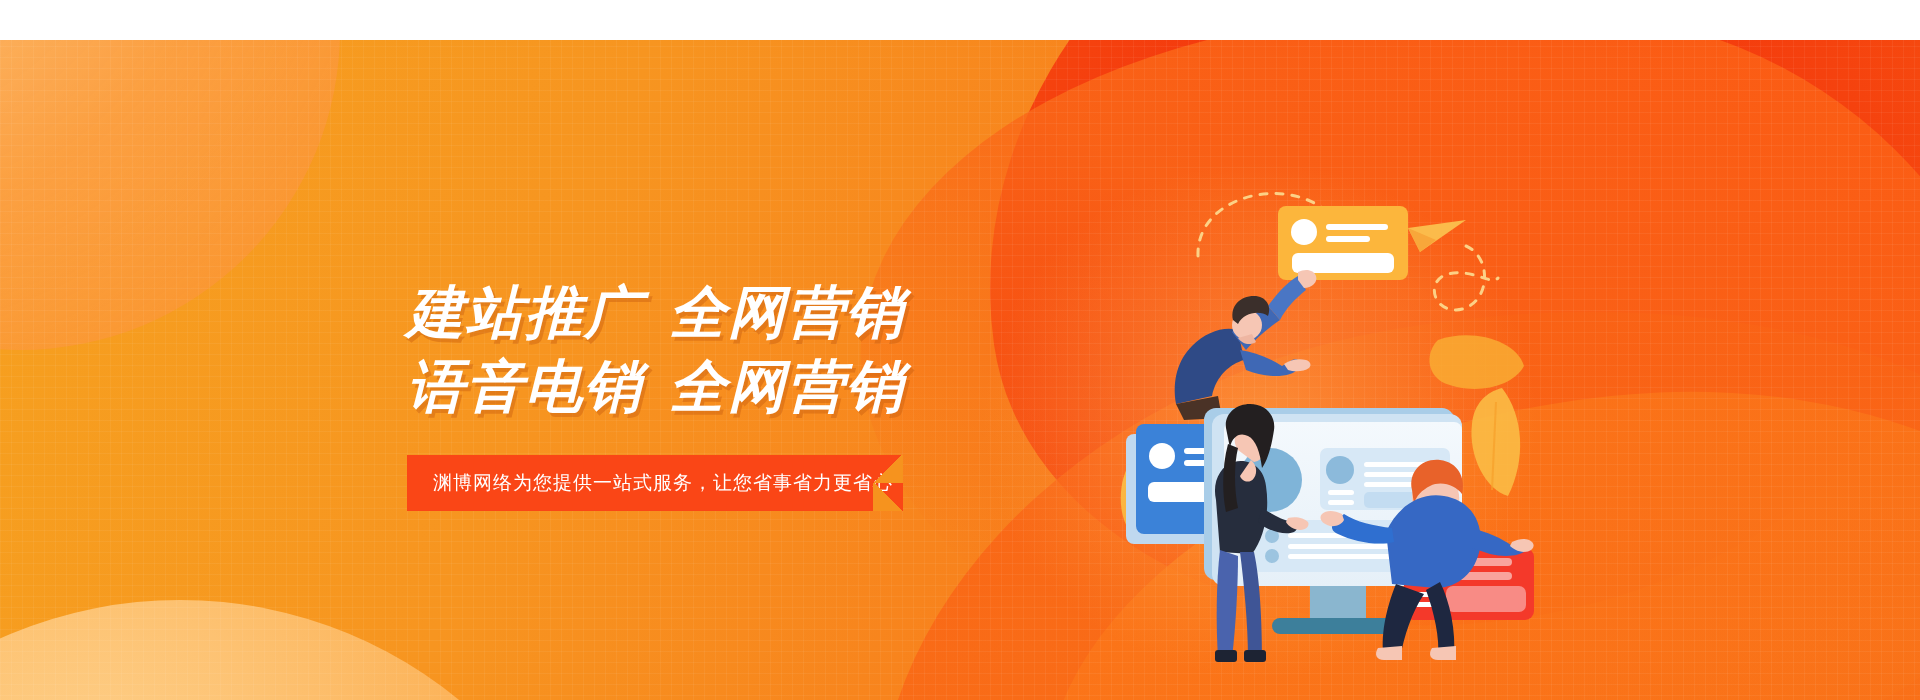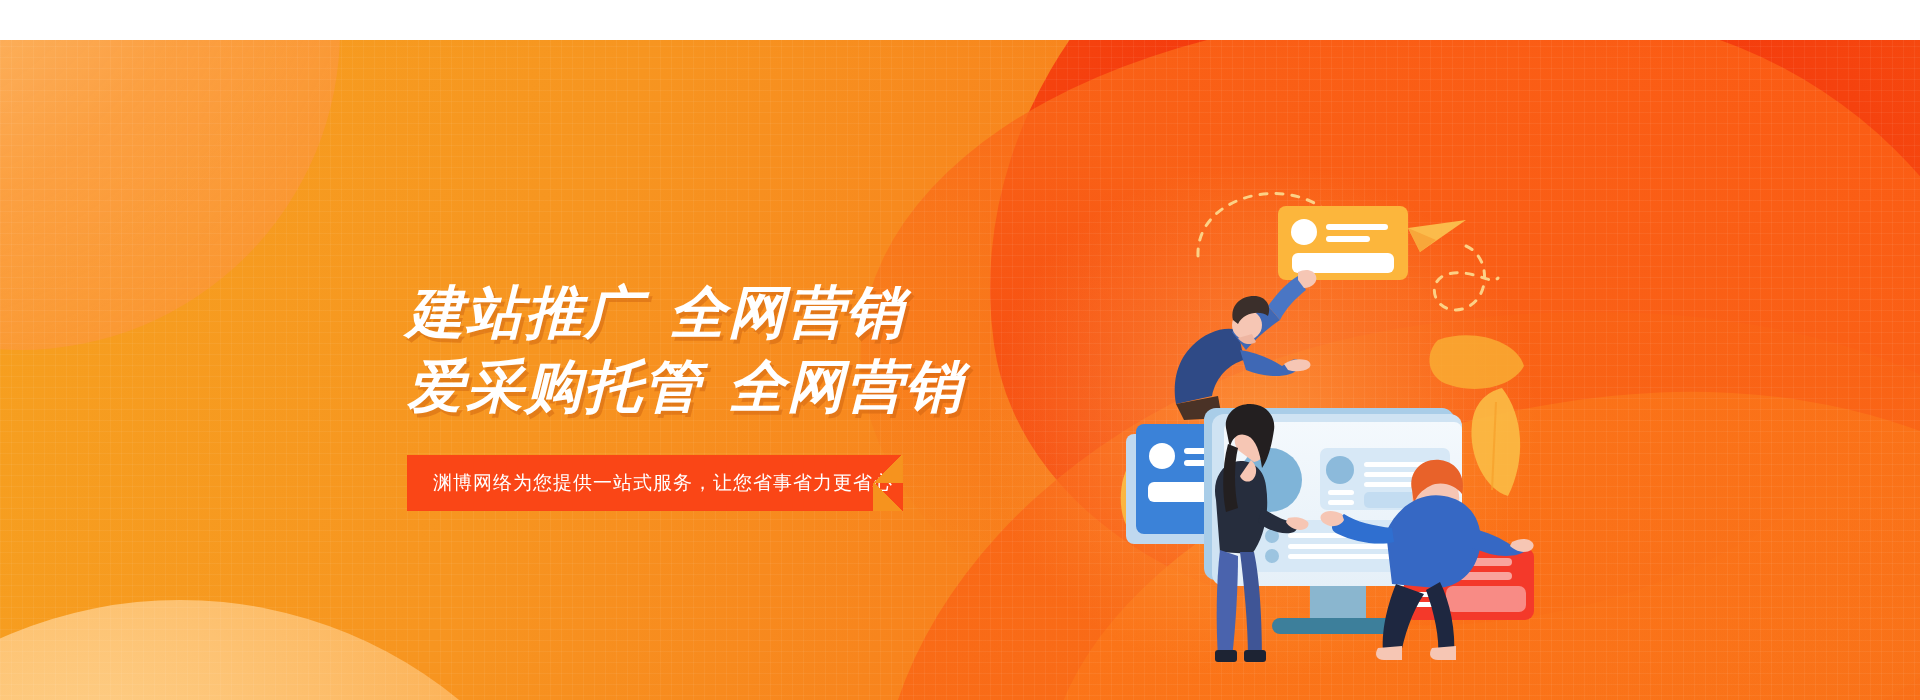--- a/index.html
+++ b/index.html
@@ -122,21 +122,21 @@
     <div class="circle circle-tl"></div>
     <div class="circle circle-bl"></div>
     <div class="grid-tex"></div>
   </div>
 
   <div class="copy">
     <div class="headline">
       <span>建站推广</span><span class="gap"></span><span>全网营销</span>
     </div>
     <div class="headline">
-      <span>爱采购托管</span><span class="gap"></span><span>全网营销</span>
+      <span>语音电销</span><span class="gap"></span><span>全网营销</span>
     </div>
 
     <div class="ribbon">
       <span class="ribbon-text">渊博网络为您提供一站式服务，让您省事省力更省心</span>
     </div>
   </div>
 
   <div class="illus">
     <svg width="420" height="500" viewBox="0 0 420 500" xmlns="http://www.w3.org/2000/svg">
       <defs>

